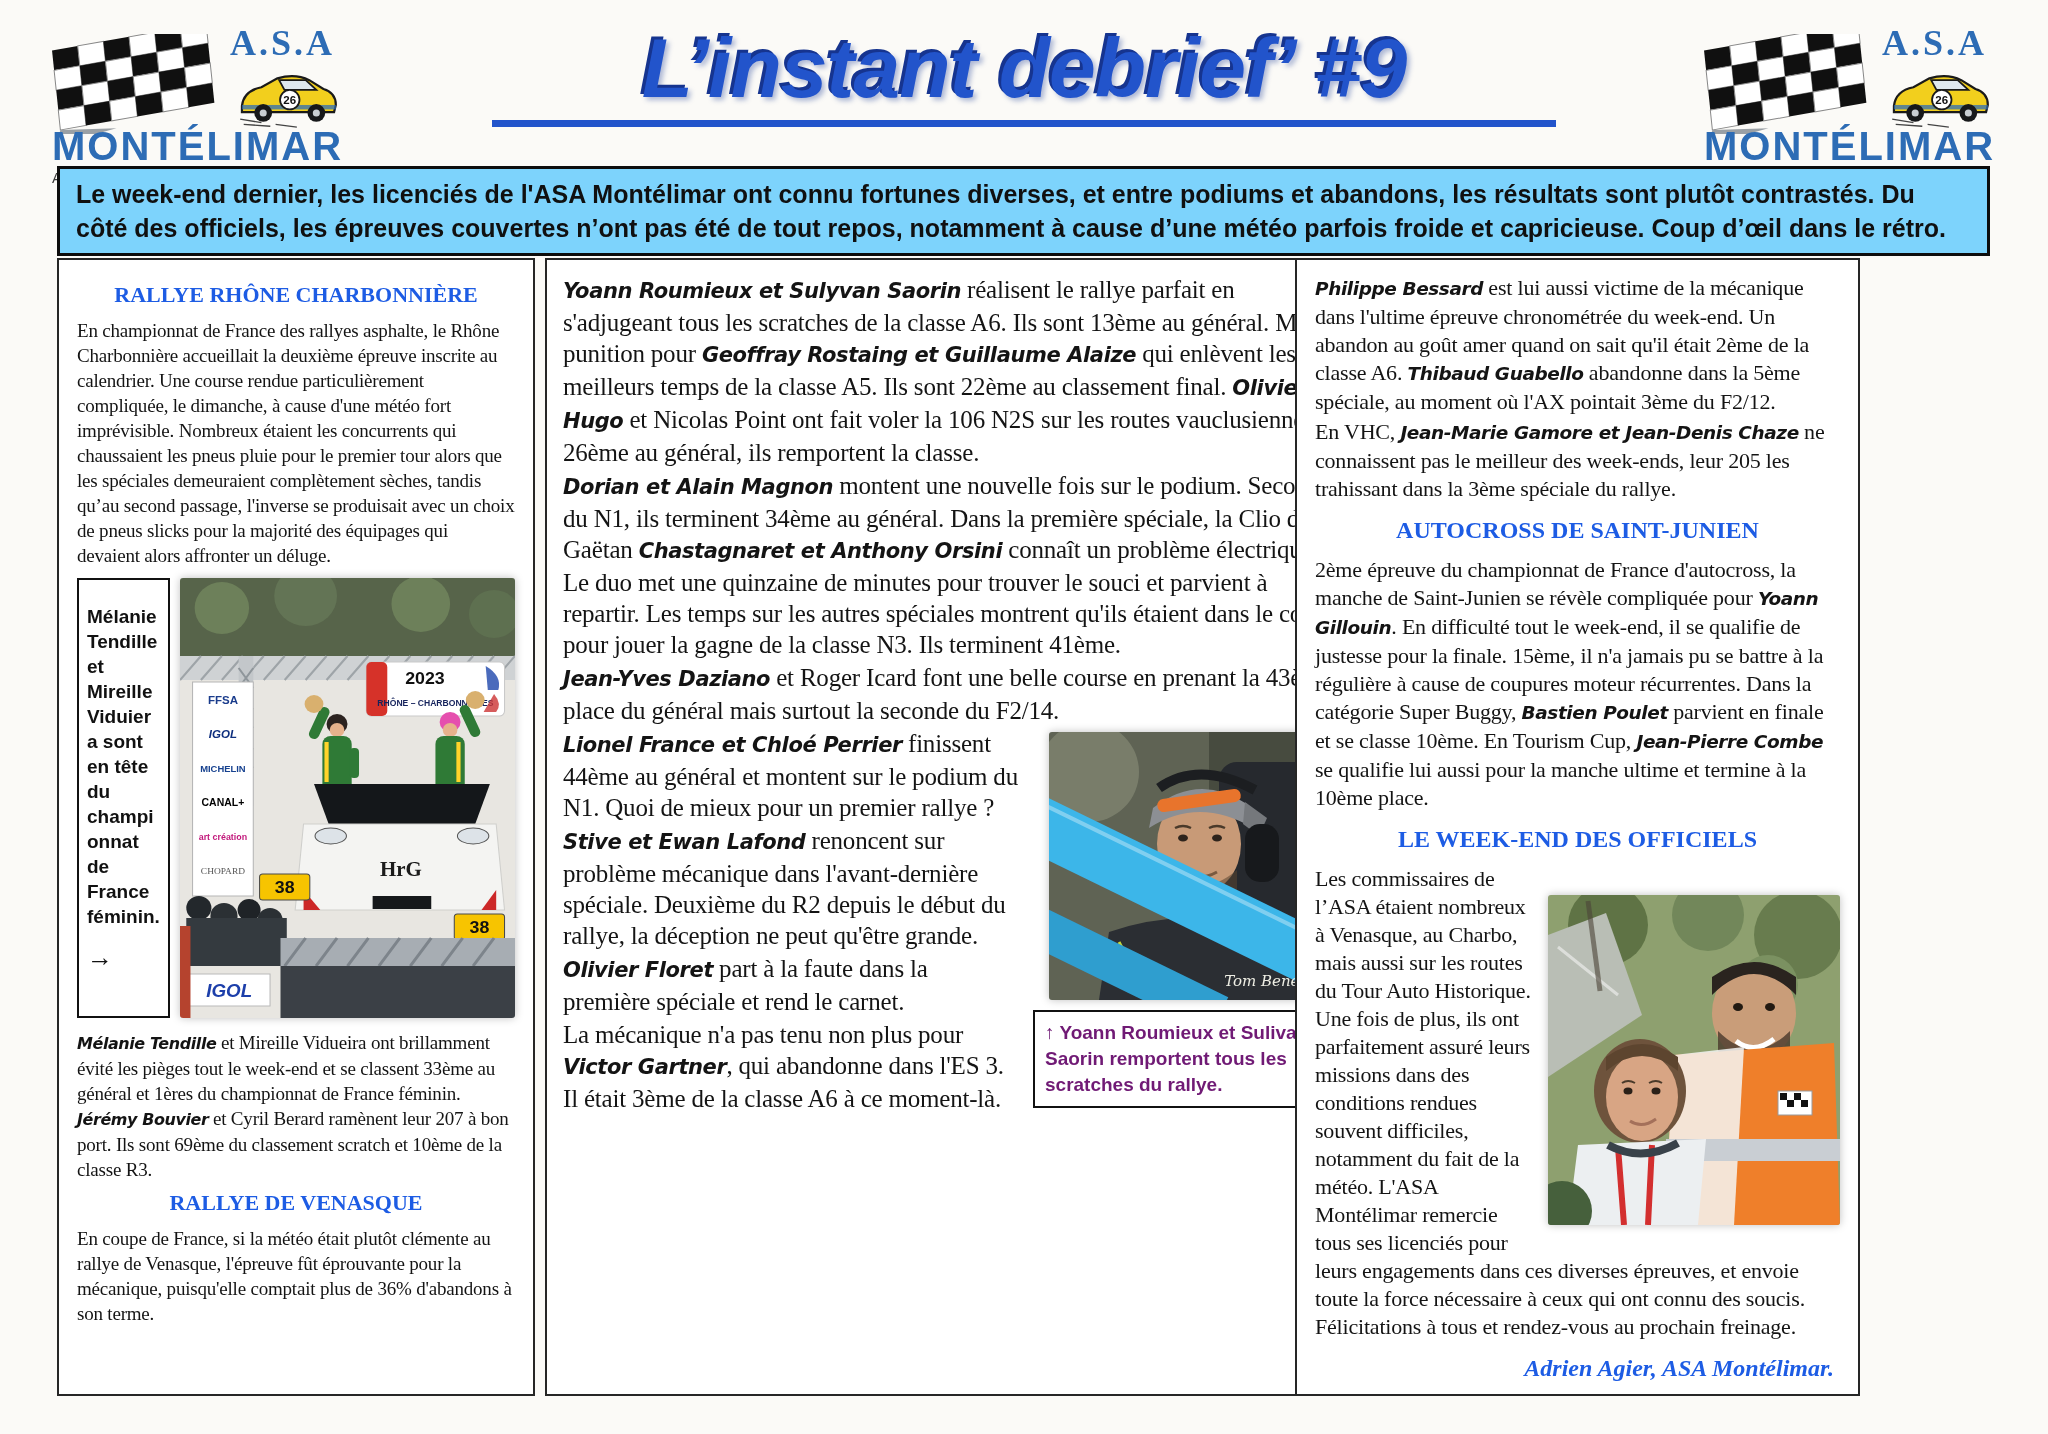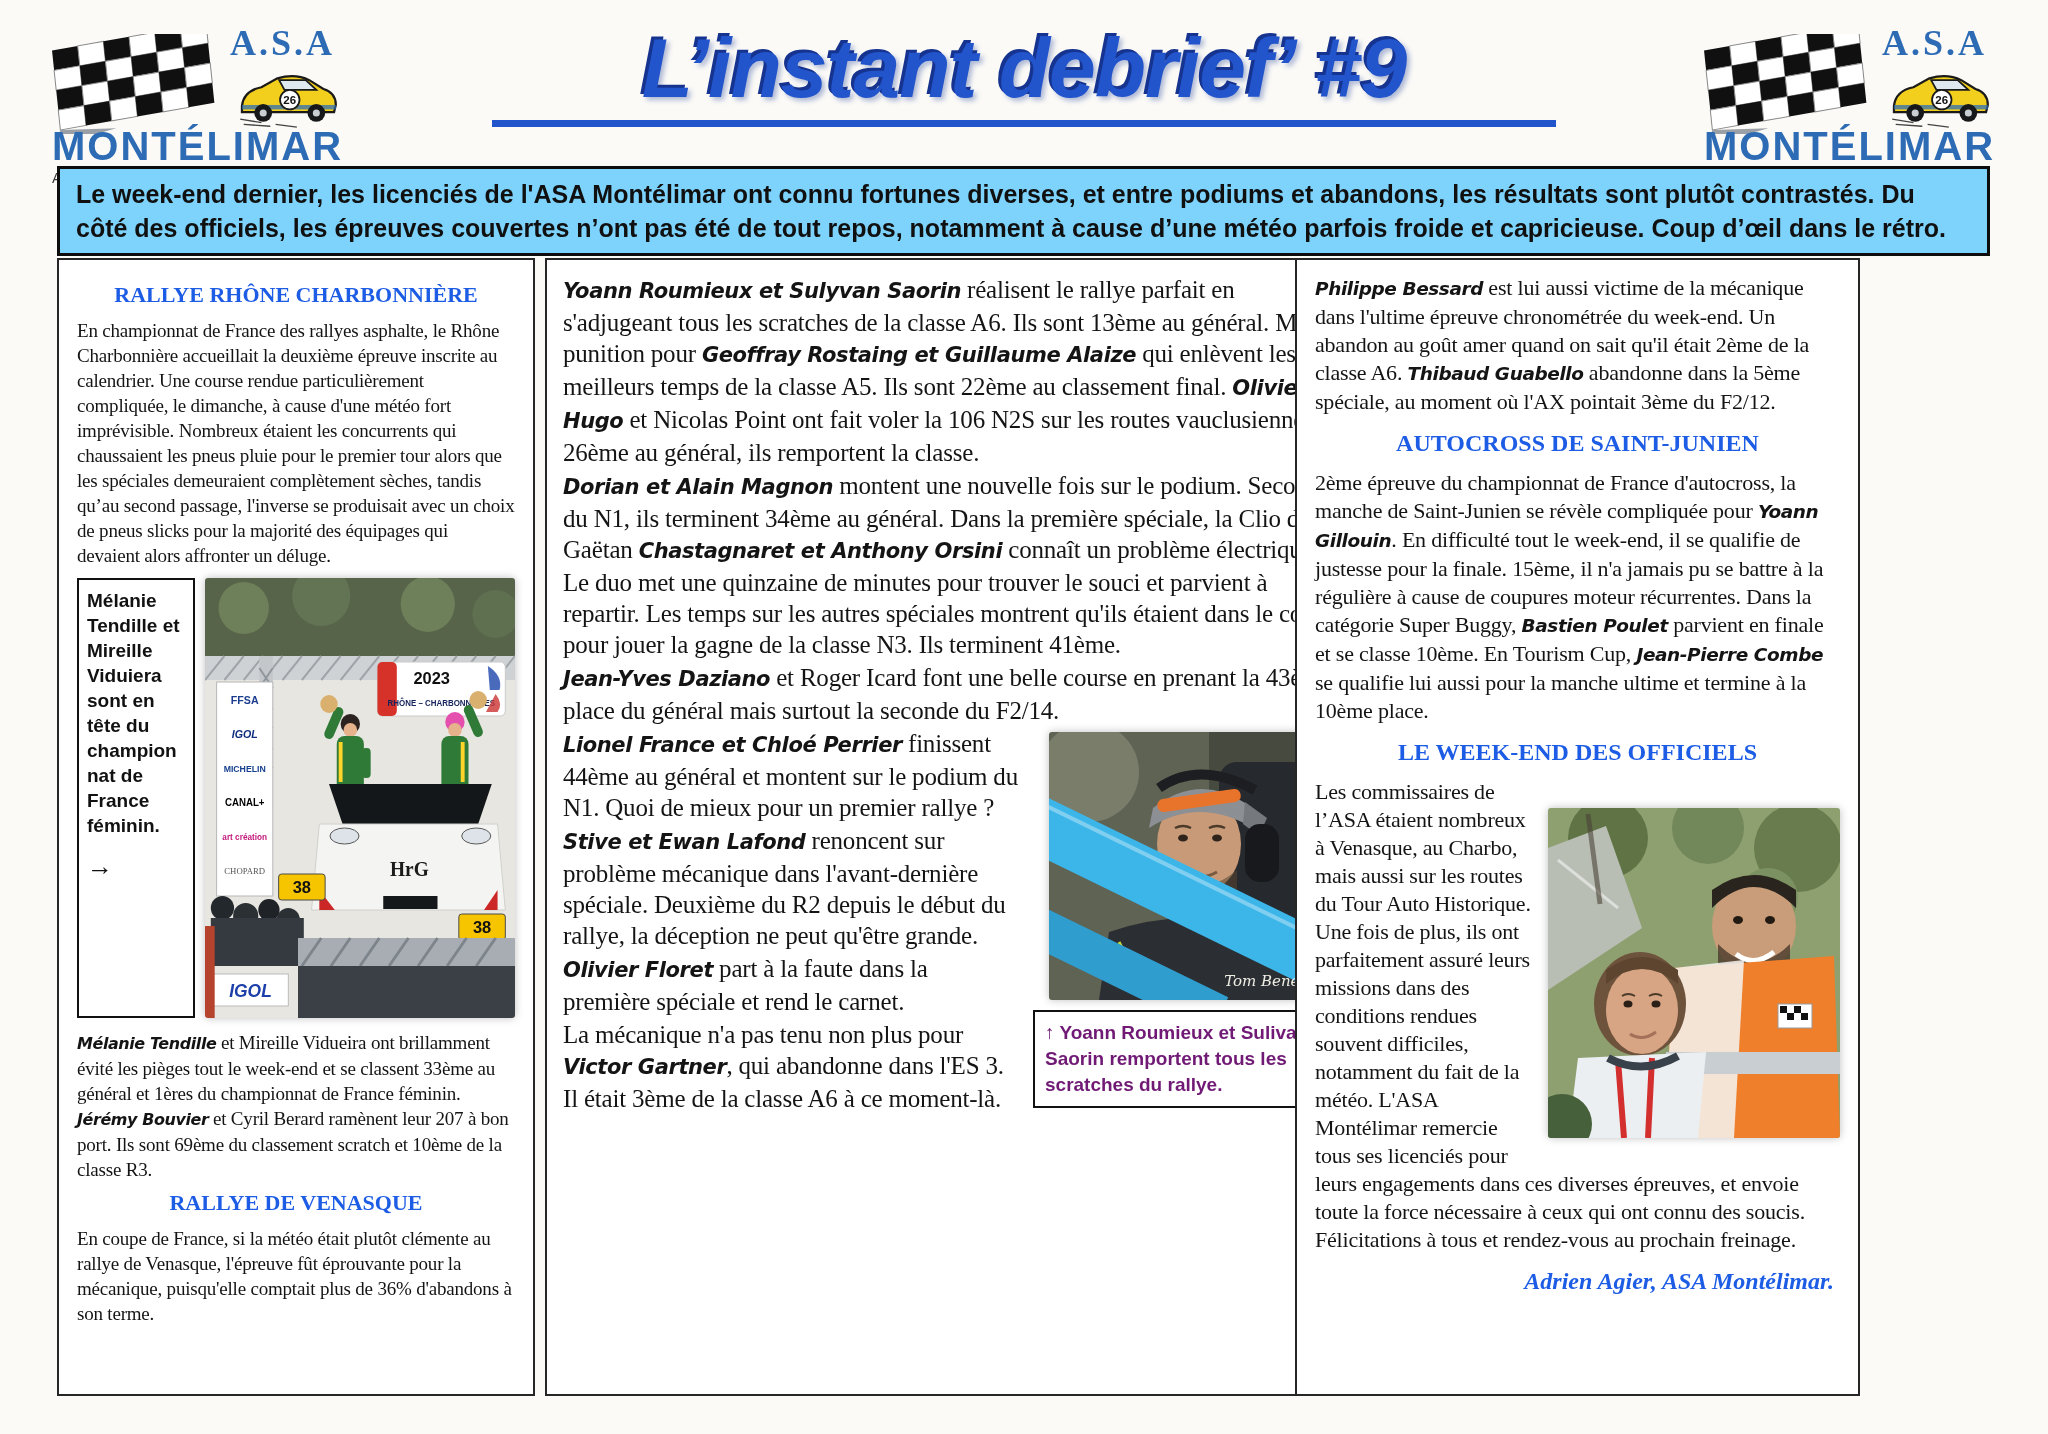--- a/index.html
+++ b/index.html
@@ -57,22 +57,22 @@
   .c3 .bluehead{font-size:24px;margin:14px 0 12px 0;}
   .para{margin:0 0 2px 0;}
   .c1 .para{font-size:19px;line-height:25px;letter-spacing:-.2px;}
   .c2 .para{font-size:25px;line-height:31px;letter-spacing:-.2px;}
   .c3 .para{font-size:22px;line-height:28px;letter-spacing:-.2px;}
   .nm{font-family:"DejaVu Sans",sans-serif;font-weight:bold;font-style:italic;
     font-size:.84em;letter-spacing:-.4px;margin-top:28px;}
   
   .fig1{display:flex;gap:10px;margin:10px 0 12px 0;}
   .sidecap{
-    flex:none;width:118px;box-sizing:border-box;border:2.5px solid #111;
-    padding:8px 8px;font-family:"Liberation Sans",sans-serif;font-weight:bold;
+    flex:none;width:93px;box-sizing:border-box;border:2.5px solid #111;
+    padding:24px 8px;font-family:"Liberation Sans",sans-serif;font-weight:bold;
     font-size:19px;line-height:25px;word-break:break-word;color:#111;
     display:flex;flex-direction:column;
   }
   .sidecap .arrow{margin-top:16px;font-size:26px;font-weight:bold;}
   .photo{box-shadow:0 0 8px rgba(0,0,0,.25);border-radius:3px;overflow:hidden;background:#ddd;}
   .photo1{flex:1;height:440px;}
   
   .float2{float:right;width:316px;margin:4px 0 8px 14px;}
   .photo2{width:312px;height:268px;margin-left:16px;}
   .cap2{
@@ -335,20 +335,21 @@
   </div>
 
   <p class="para"><span class="nm">Lionel France et Chloé Perrier</span><span> finissent 44ème au général et montent sur le podium du N1. Quoi de mieux pour un premier rallye ?</span></p>
   <p class="para"><span class="nm">Stive et Ewan Lafond</span><span> renoncent sur problème mécanique dans l'avant-dernière spéciale. Deuxième du R2 depuis le début du rallye, la déception ne peut qu'être grande.</span></p>
   <p class="para"><span class="nm">Olivier Floret</span><span> part à la faute dans la première spéciale et rend le carnet.</span></p>
   <p class="para"><span>La mécanique n'a pas tenu non plus pour </span><span class="nm">Victor Gartner</span><span>, qui abandonne dans l'ES 3. Il était 3ème de la classe A6 à ce moment-là.</span></p>
 </div>
 
 <div class="colbox c3">
   <p class="para"><span class="nm">Philippe Bessard</span><span> est lui aussi victime de la mécanique dans l'ultime épreuve chronométrée du week-end. Un abandon au goût amer quand on sait qu'il était 2ème de la classe A6. </span><span class="nm">Thibaud Guabello</span><span> abandonne dans la 5ème spéciale, au moment où l'AX pointait 3ème du F2/12.</span></p>
+  <p class="para"><span>En VHC, </span><span class="nm">Jean-Marie Gamore et Jean-Denis Chaze</span><span> ne connaissent pas le meilleur des week-ends, leur 205 les trahissant dans la 3ème spéciale du rallye.</span></p>
 
   <div class="bluehead">AUTOCROSS DE SAINT-JUNIEN</div>
   <p class="para"><span>2ème épreuve du championnat de France d'autocross, la manche de Saint-Junien se révèle compliquée pour </span><span class="nm">Yoann Gillouin</span><span>. En difficulté tout le week-end, il se qualifie de justesse pour la finale. 15ème, il n'a jamais pu se battre à la régulière à cause de coupures moteur récurrentes. Dans la catégorie Super Buggy, </span><span class="nm">Bastien Poulet</span><span> parvient en finale et se classe 10ème. En Tourism Cup, </span><span class="nm">Jean-Pierre Combe</span><span> se qualifie lui aussi pour la manche ultime et termine à la 10ème place.</span></p>
 
   <div class="bluehead">LE WEEK-END DES OFFICIELS</div>
 
   <div>
     <div class="float3">
       <div class="photo photo3">
         <svg width="100%" height="100%" viewBox="0 0 292 330" preserveAspectRatio="none">

